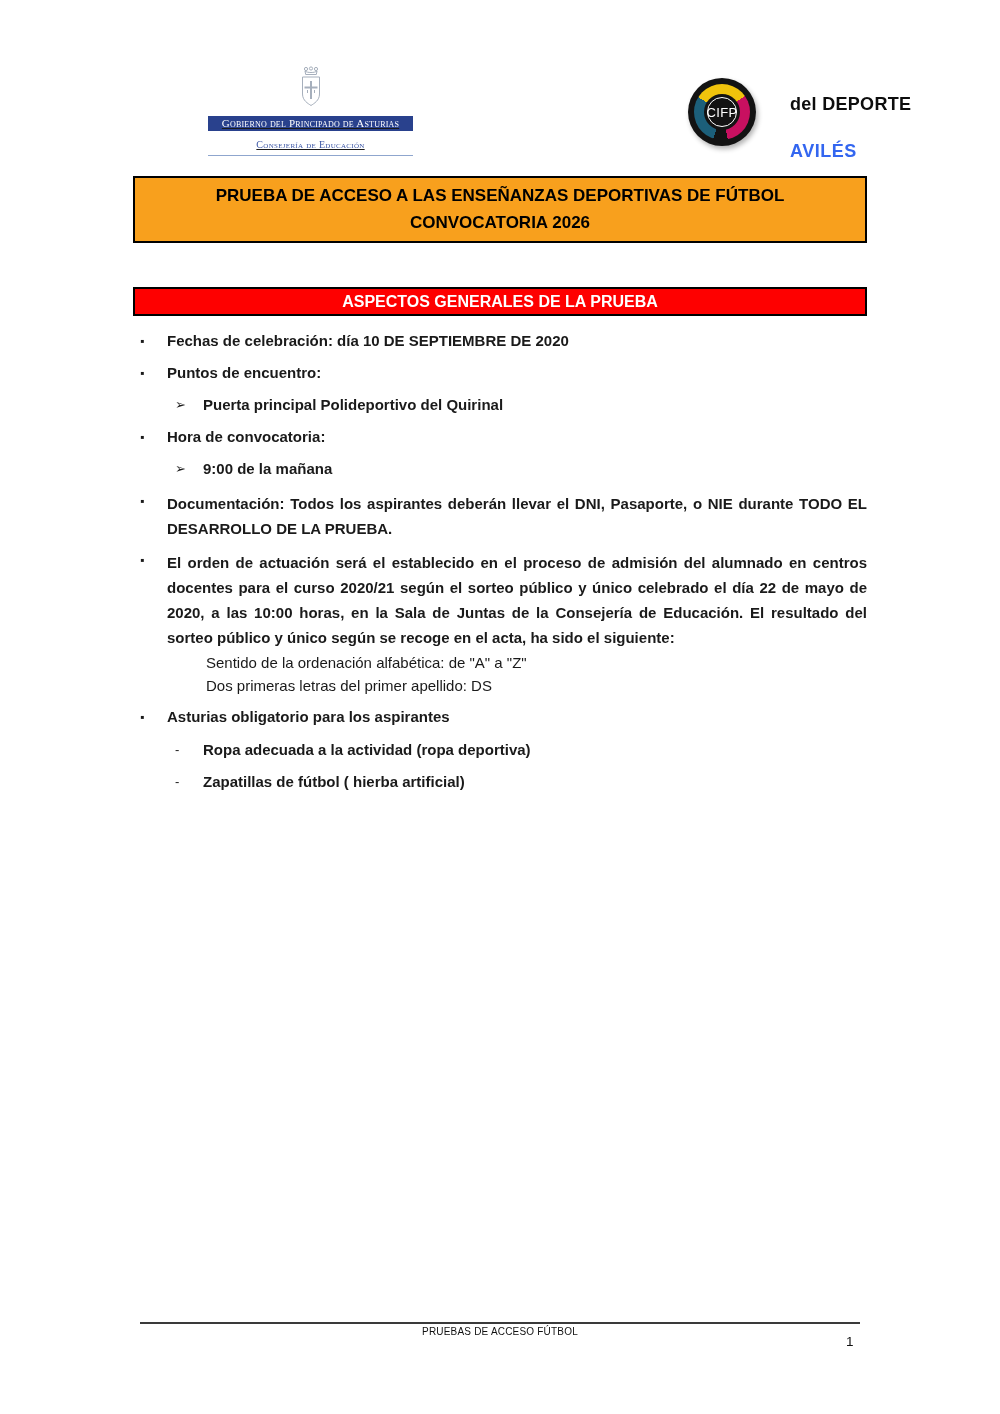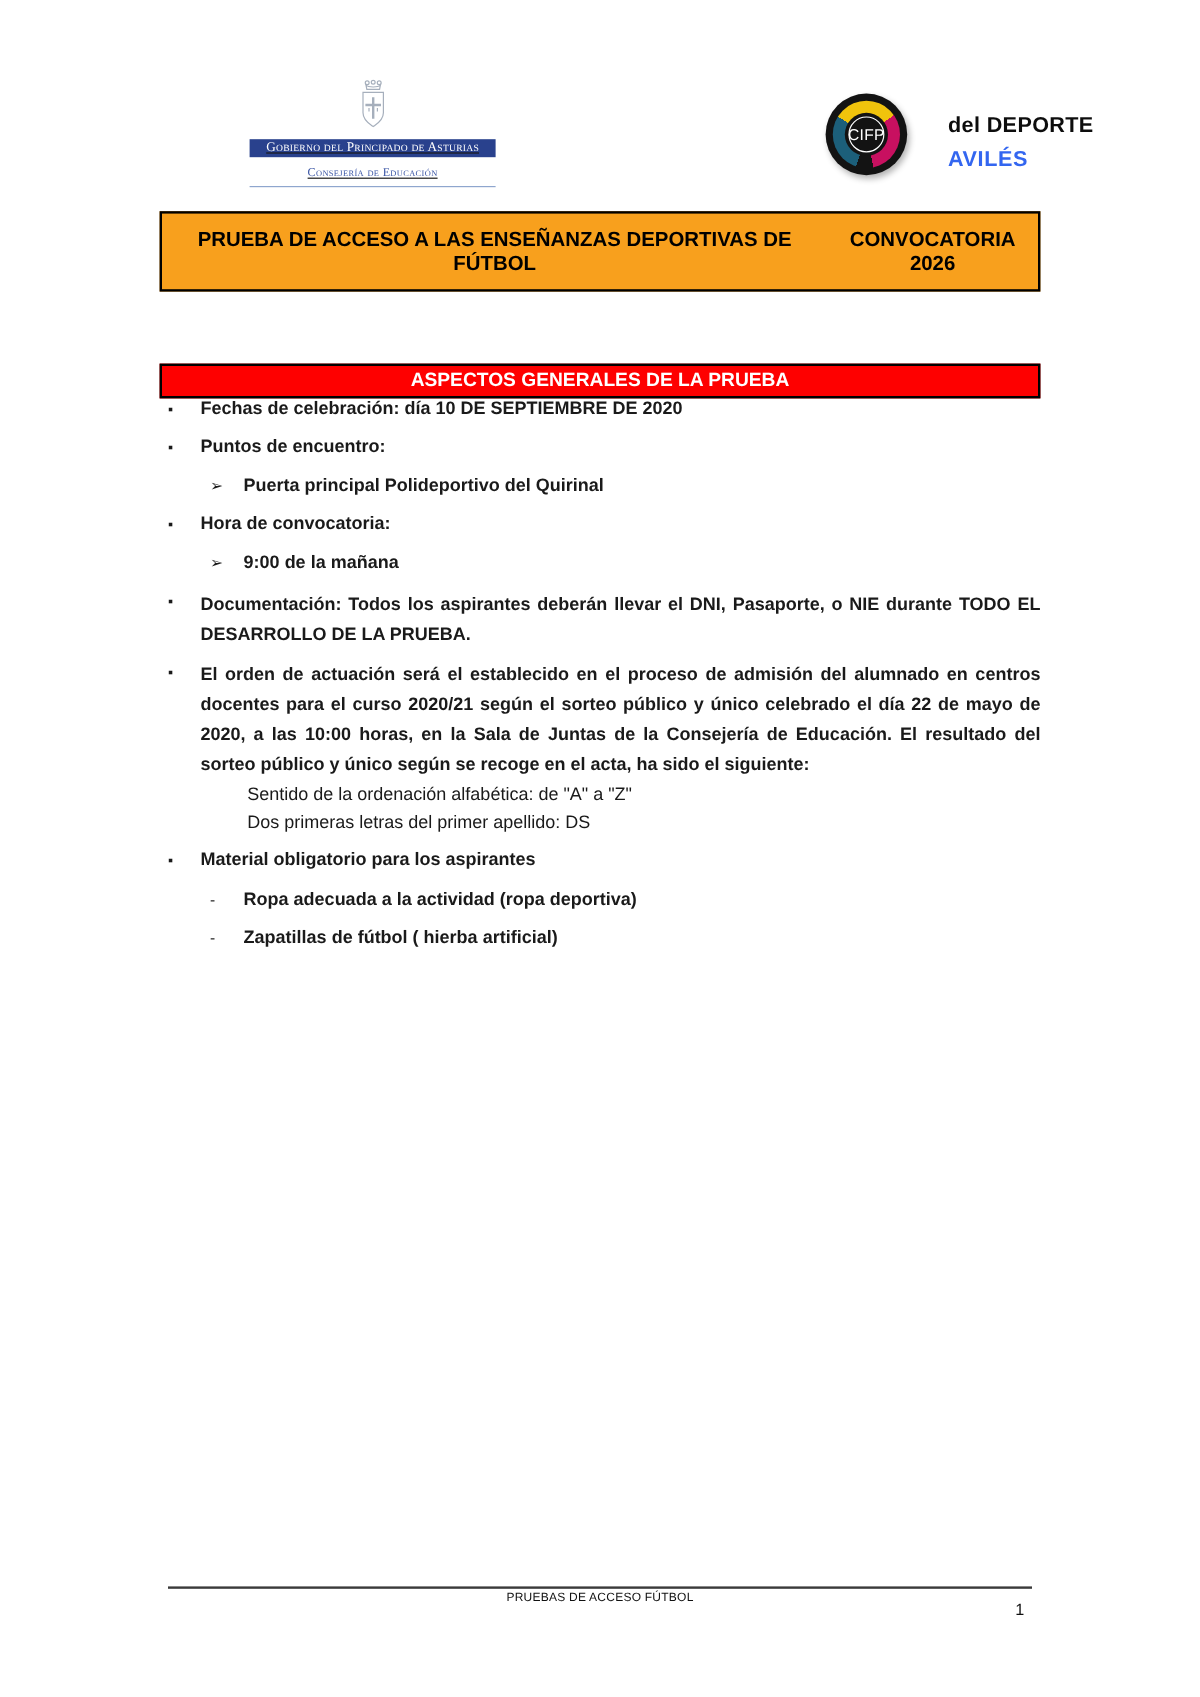--- a/index.html
+++ b/index.html
@@ -40,34 +40,34 @@
   .cifp-core {
     position:absolute; inset:16px; border-radius:50%; background:var(--badge-black);
     display:flex; align-items:center; justify-content:center;
   }
   .cifp-core::before {
     content:""; position:absolute; inset:3px; border:1.5px solid #fff; border-radius:50%;
   }
   .cifp-core span { color:#fff; font-weight:normal; font-size:13px; letter-spacing:.3px; }
   .cifp-wordmark { position:absolute; left:790px; top:94px; font-weight:bold; }
   .cifp-line1 { font-size:18px; color:#0d0d0d; letter-spacing:.3px; }
-  .cifp-line2 { margin-top:7px; font-size:18px; color:var(--aviles-blue); letter-spacing:.5px; }
+  .cifp-line2 { margin-top:26px; font-size:18px; color:var(--aviles-blue); letter-spacing:.5px; }
 
   
   .title-box {
     position:absolute; left:133px; top:176px; width:734px; height:67px; box-sizing:border-box;
     background:var(--title-orange); border:2px solid #000;
-    display:flex; flex-direction:row; align-items:center; justify-content:space-evenly;
+    display:flex; flex-direction:column; align-items:center; justify-content:space-evenly;
     font-weight:bold; font-size:17px; text-align:center; color:#000;
   }
   .section-bar {
     position:absolute; left:133px; top:287px; width:734px; height:29px; box-sizing:border-box;
     background:var(--section-red); border:2px solid #000; color:#fff;
     font-weight:bold; font-size:16px;
-    display:flex; align-items:center; justify-content:center;margin-top:16px;
+    display:flex; align-items:center; justify-content:center;
   }
 
   
   .content { position:absolute; left:133px; top:331px; width:734px; font-size:15px; }
   .row { display:flex; margin-bottom:12px; }
   .marker { flex:0 0 auto; }
   .m1 { width:34px; padding-left:7px; box-sizing:border-box; font-size:12px; line-height:20px; }
   .m2 { width:28px; margin-left:42px; box-sizing:border-box; font-size:13px; line-height:20px; }
   .text { margin:0; line-height:20px; flex:1;font-weight:bold; }
   .bold { font-weight:bold; }
@@ -159,21 +159,21 @@
       <p class="text para">El orden de actuación será el establecido en el proceso de admisión del alumnado en centros docentes para el curso 2020/21 según el sorteo público y único celebrado el día 22 de mayo de 2020, a las 10:00 horas, en la Sala de Juntas de la Consejería de Educación. El resultado del sorteo público y único según se recoge en el acta, ha sido el siguiente:</p>
     </div>
 
     <div class="sorteo">
       <div>Sentido de la ordenación alfabética: de "A" a "Z"</div>
       <div>Dos primeras letras del primer apellido: DS</div>
     </div>
 
     <div class="row material-row">
       <span class="marker m1">▪</span>
-      <p class="text bold">Material obligatorio para los aspirantes</p>
+      <p class="text bold">Asturias obligatorio para los aspirantes</p>
     </div>
 
     <div class="row">
       <span class="marker m2">-</span>
       <p class="text">Ropa adecuada a la actividad (ropa deportiva)</p>
     </div>
 
     <div class="row">
       <span class="marker m2">-</span>
       <p class="text">Zapatillas de fútbol ( hierba artificial)</p>

